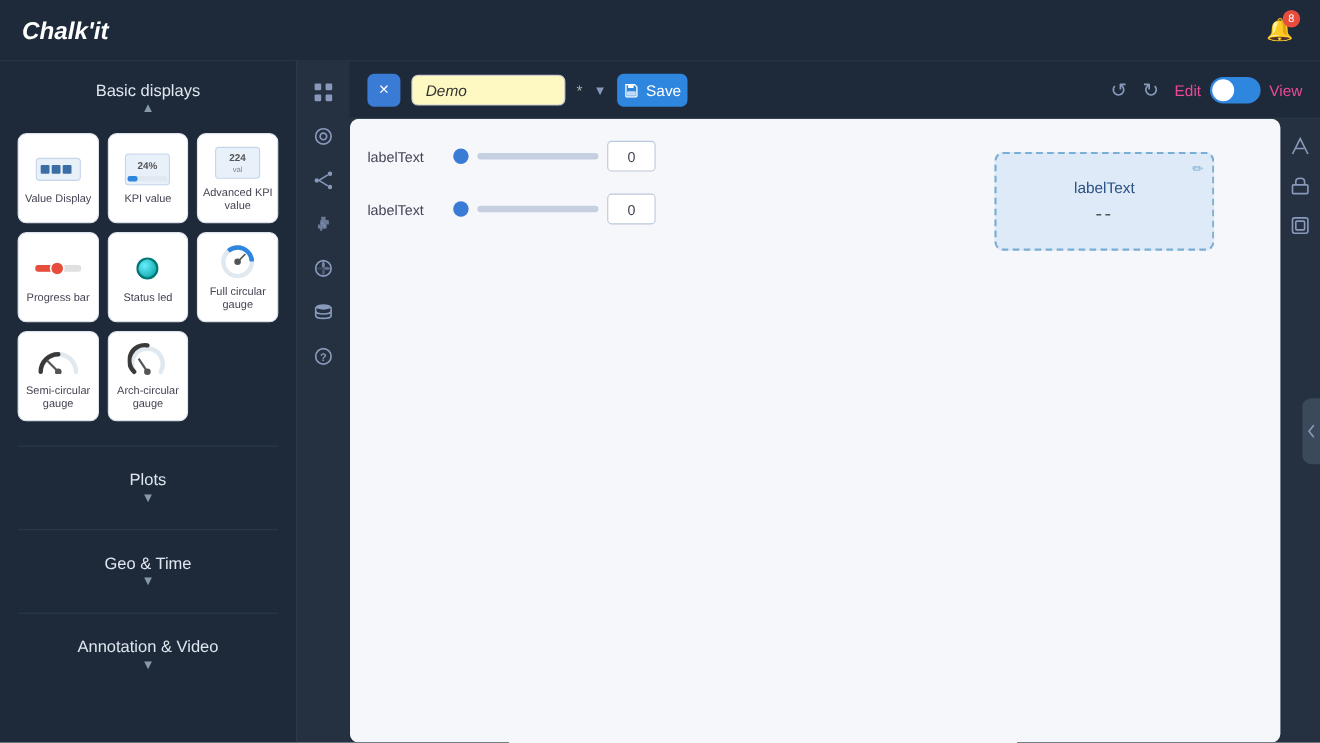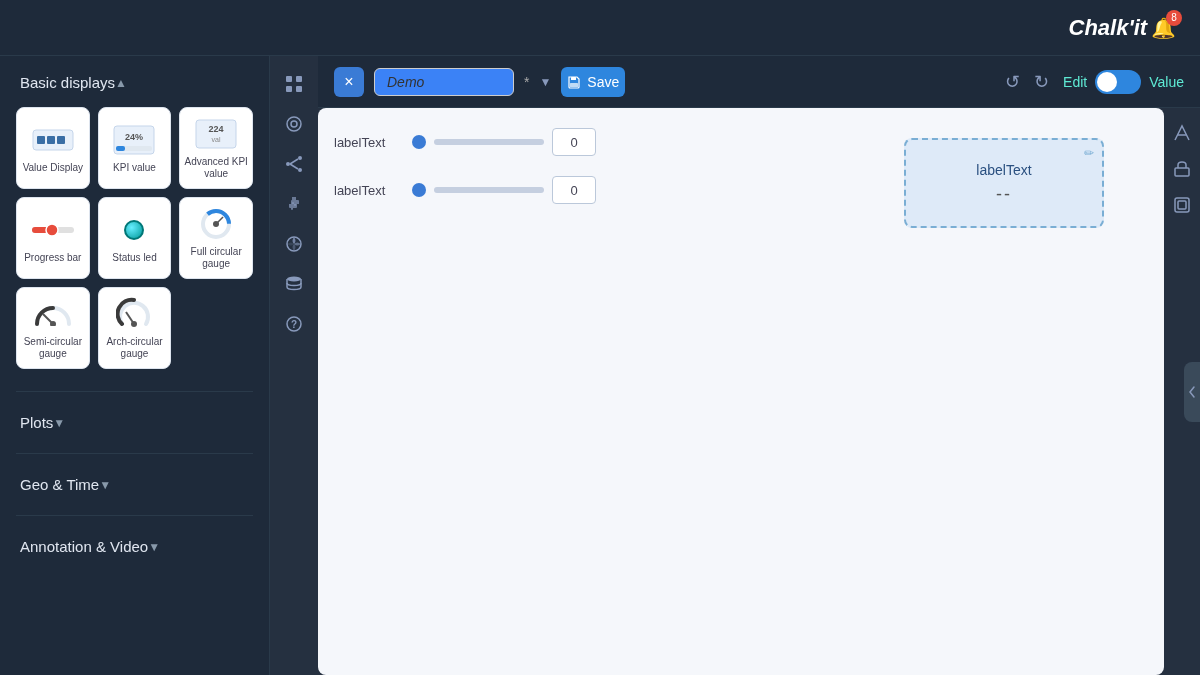--- a/index.html
+++ b/index.html
@@ -12,21 +12,21 @@
       overflow: hidden;
     }
 
     
     .navbar {
       background: #1e2a3a;
       height: 56px;
       display: flex;
       align-items: center;
       padding: 12px 20px;
-      justify-content: flex-end;
+      justify-content: space-between;
       border-bottom: 1px solid #2a3a4a;
     }
     .navbar-logo {
       font-size: 22px;
       font-weight: bold;
       color: #fff;
       font-style: italic;
     }
     .navbar-right {
       display: flex;
@@ -70,26 +70,27 @@
       border-right: 1px solid #2a3a4a;
       overflow-y: auto;
       flex-shrink: 0;
     }
     .sidebar-section {
       padding: 10px 0;
     }
     .sidebar-section-header {
       display: flex;
       align-items: center;
-      justify-content: flex-start;
+      justify-content: center;
       padding: 8px 20px;
       cursor: pointer;
       font-size: 15px;
       font-weight: 500;
       color: #e0e6f0;
+      flex-direction: column;
     }
     .sidebar-section-header .chevron {
       font-size: 12px;
       color: #8899aa;
     }
     .widgets-grid {
       display: grid;
       grid-template-columns: repeat(3, 1fr);
       gap: 8px;
       padding: 8px 16px;
@@ -178,21 +179,21 @@
       width: 30px;
       height: 30px;
       border-radius: 6px;
       cursor: pointer;
       font-size: 16px;
       display: flex;
       align-items: center;
       justify-content: center;
     }
     .demo-input {
-      background: #3b82f6;
+      background: #fef9c3;
       border: 1px solid #ccc;
       border-radius: 6px;
       padding: 5px 12px;
       font-size: 14px;
       font-style: italic;
       color: #333;
       width: 140px;
     }
     .asterisk {
       color: #aaa;
@@ -225,21 +226,21 @@
       color: #8899bb;
       font-size: 18px;
       cursor: pointer;
       padding: 4px;
       border-radius: 4px;
     }
     .edit-view-toggle {
       display: flex;
       align-items: center;
       gap: 8px;
-      color: #5eead4;
+      color: #ec4899;
       font-size: 14px;
     }
     .toggle-switch {
       width: 46px;
       height: 24px;
       background: #2e86de;
       border-radius: 12px;
       position: relative;
       cursor: pointer;
     }
@@ -593,21 +594,21 @@
         <span>Save</span>
       </button>
       <div class="toolbar-spacer"></div>
       <div class="undo-redo">
         <button>↺</button>
         <button>↻</button>
       </div>
       <div class="edit-view-toggle">
         <span>Edit</span>
         <div class="toggle-switch"></div>
-        <span>Value</span>
+        <span>View</span>
       </div>
     </div>
 
     <div class="canvas-viewport">
       <div class="canvas-content">
 
         <div class="canvas-widget-row" style="margin-top: 10px;">
           <span class="label-text-label">labelText</span>
           <div class="toggle-blue"></div>
           <div class="slider-track"></div>

